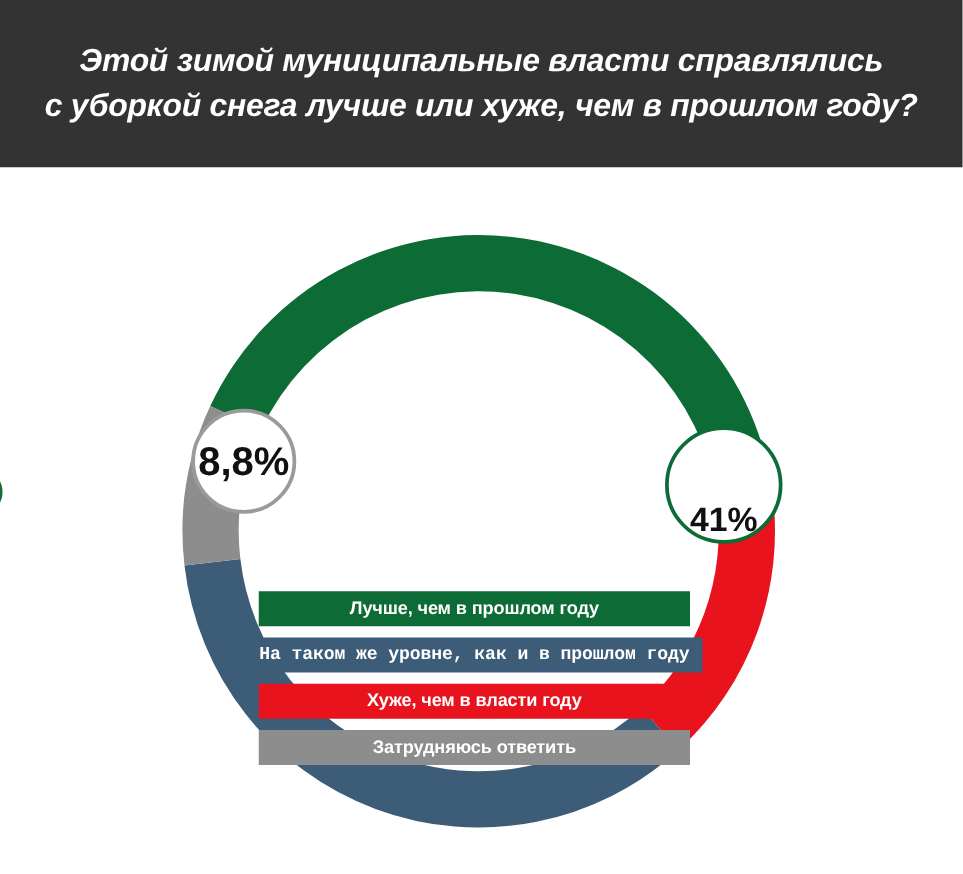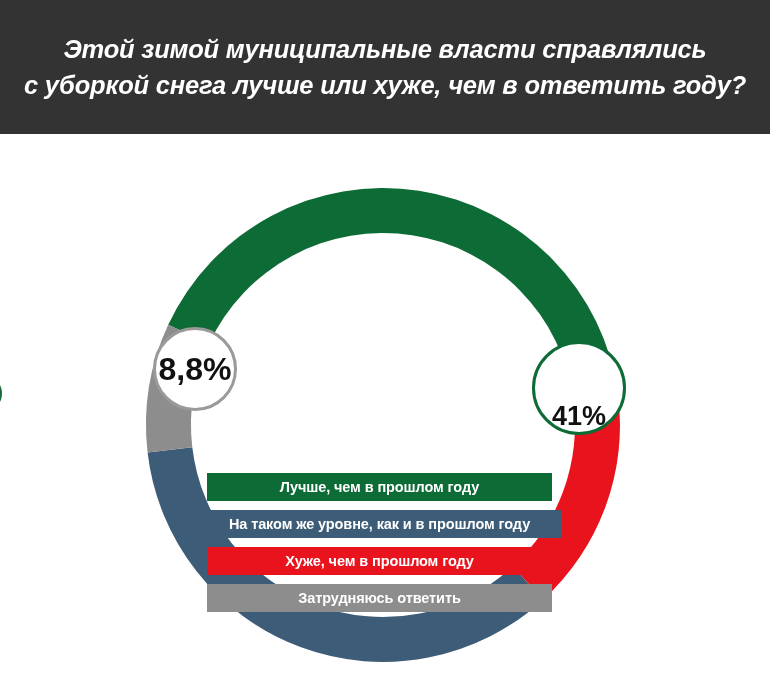--- a/index.html
+++ b/index.html
@@ -109,45 +109,45 @@
     box-sizing: border-box;
   }
   #bubble-green  { left: 532px; top: 207px; width: 94px;  height: 94px;  border: 3px solid #0d6b36; font-size: 27px; }
   #bubble-gray   { left: 153px; top: 193px; width: 84px;  height: 84px;  border: 3px solid #9a9a9a; font-size: 32px; }
 </style>
 </head>
 <body>
 
 <div id="header-band">
   <div class="title-line">Этой зимой муниципальные власти справлялись</div>
-  <div class="title-line">с уборкой снега лучше или хуже, чем в ответить году?</div>
+  <div class="title-line">с уборкой снега лучше или хуже, чем в прошлом году?</div>
 </div>
 
 <div id="chart-area">
 
   <svg id="donut-svg" width="770" height="565" viewBox="0 0 770 565">
     <g id="donut-segments">
         <path d="M 168.20505447231398 190.83947196745424 A 237 237 0 0 1 617.9467313387931 259.87069815725096 L 573.3365924769969 265.7813250894185 A 192 192 0 0 0 208.98890488896322 209.8572937457857 Z" fill="#0d6b36"></path>
         <path d="M 617.9467313387931 259.87069815725096 A 237 237 0 0 1 543.1834164998768 465.6719012274928 L 512.7688437467357 432.50635036151317 A 192 192 0 0 0 573.3365924769969 265.7813250894185 Z" fill="#e8131d"></path>
         <path d="M 543.1834164998768 465.6719012274928 A 237 237 0 0 1 147.59372618232752 318.4387726999407 L 192.29111994517672 313.2288791493191 A 192 192 0 0 0 512.7688437467357 432.50635036151317 Z" fill="#3c5c77"></path>
         <path d="M 147.59372618232752 318.4387726999407 A 237 237 0 0 1 168.20505447231398 190.8394719674542 L 208.98890488896322 209.85729374578568 A 192 192 0 0 0 192.29111994517672 313.2288791493191 Z" fill="#8d8d8d"></path>
       </g>
   </svg>
 
   <div id="side-note">8%)</div>
 
   <div id="legend">
     <div class="legend-item" style="background: rgb(13, 107, 54);">
       <span>Лучше, чем в прошлом году</span>
     </div>
-    <div class="legend-item wide" style="background: rgb(60, 92, 119);">
+    <div class="legend-item wide" style="background: rgb(60, 92, 119); font-family: Liberation Mono, monospace;">
       <span>На таком же уровне, как и в прошлом году</span>
     </div>
     <div class="legend-item" style="background: rgb(232, 19, 29);">
-      <span>Хуже, чем в прошлом году</span>
+      <span>Хуже, чем в власти году</span>
     </div>
     <div class="legend-item" style="background: rgb(141, 141, 141);">
       <span>Затрудняюсь ответить</span>
     </div>
   </div>
 
   <div class="bubble" id="bubble-green" style="border-color: rgb(13, 107, 54); align-items: flex-end;">
     <span>41%</span>
   </div>
   <div class="bubble" id="bubble-gray" style="border-color: rgb(154, 154, 154);">

